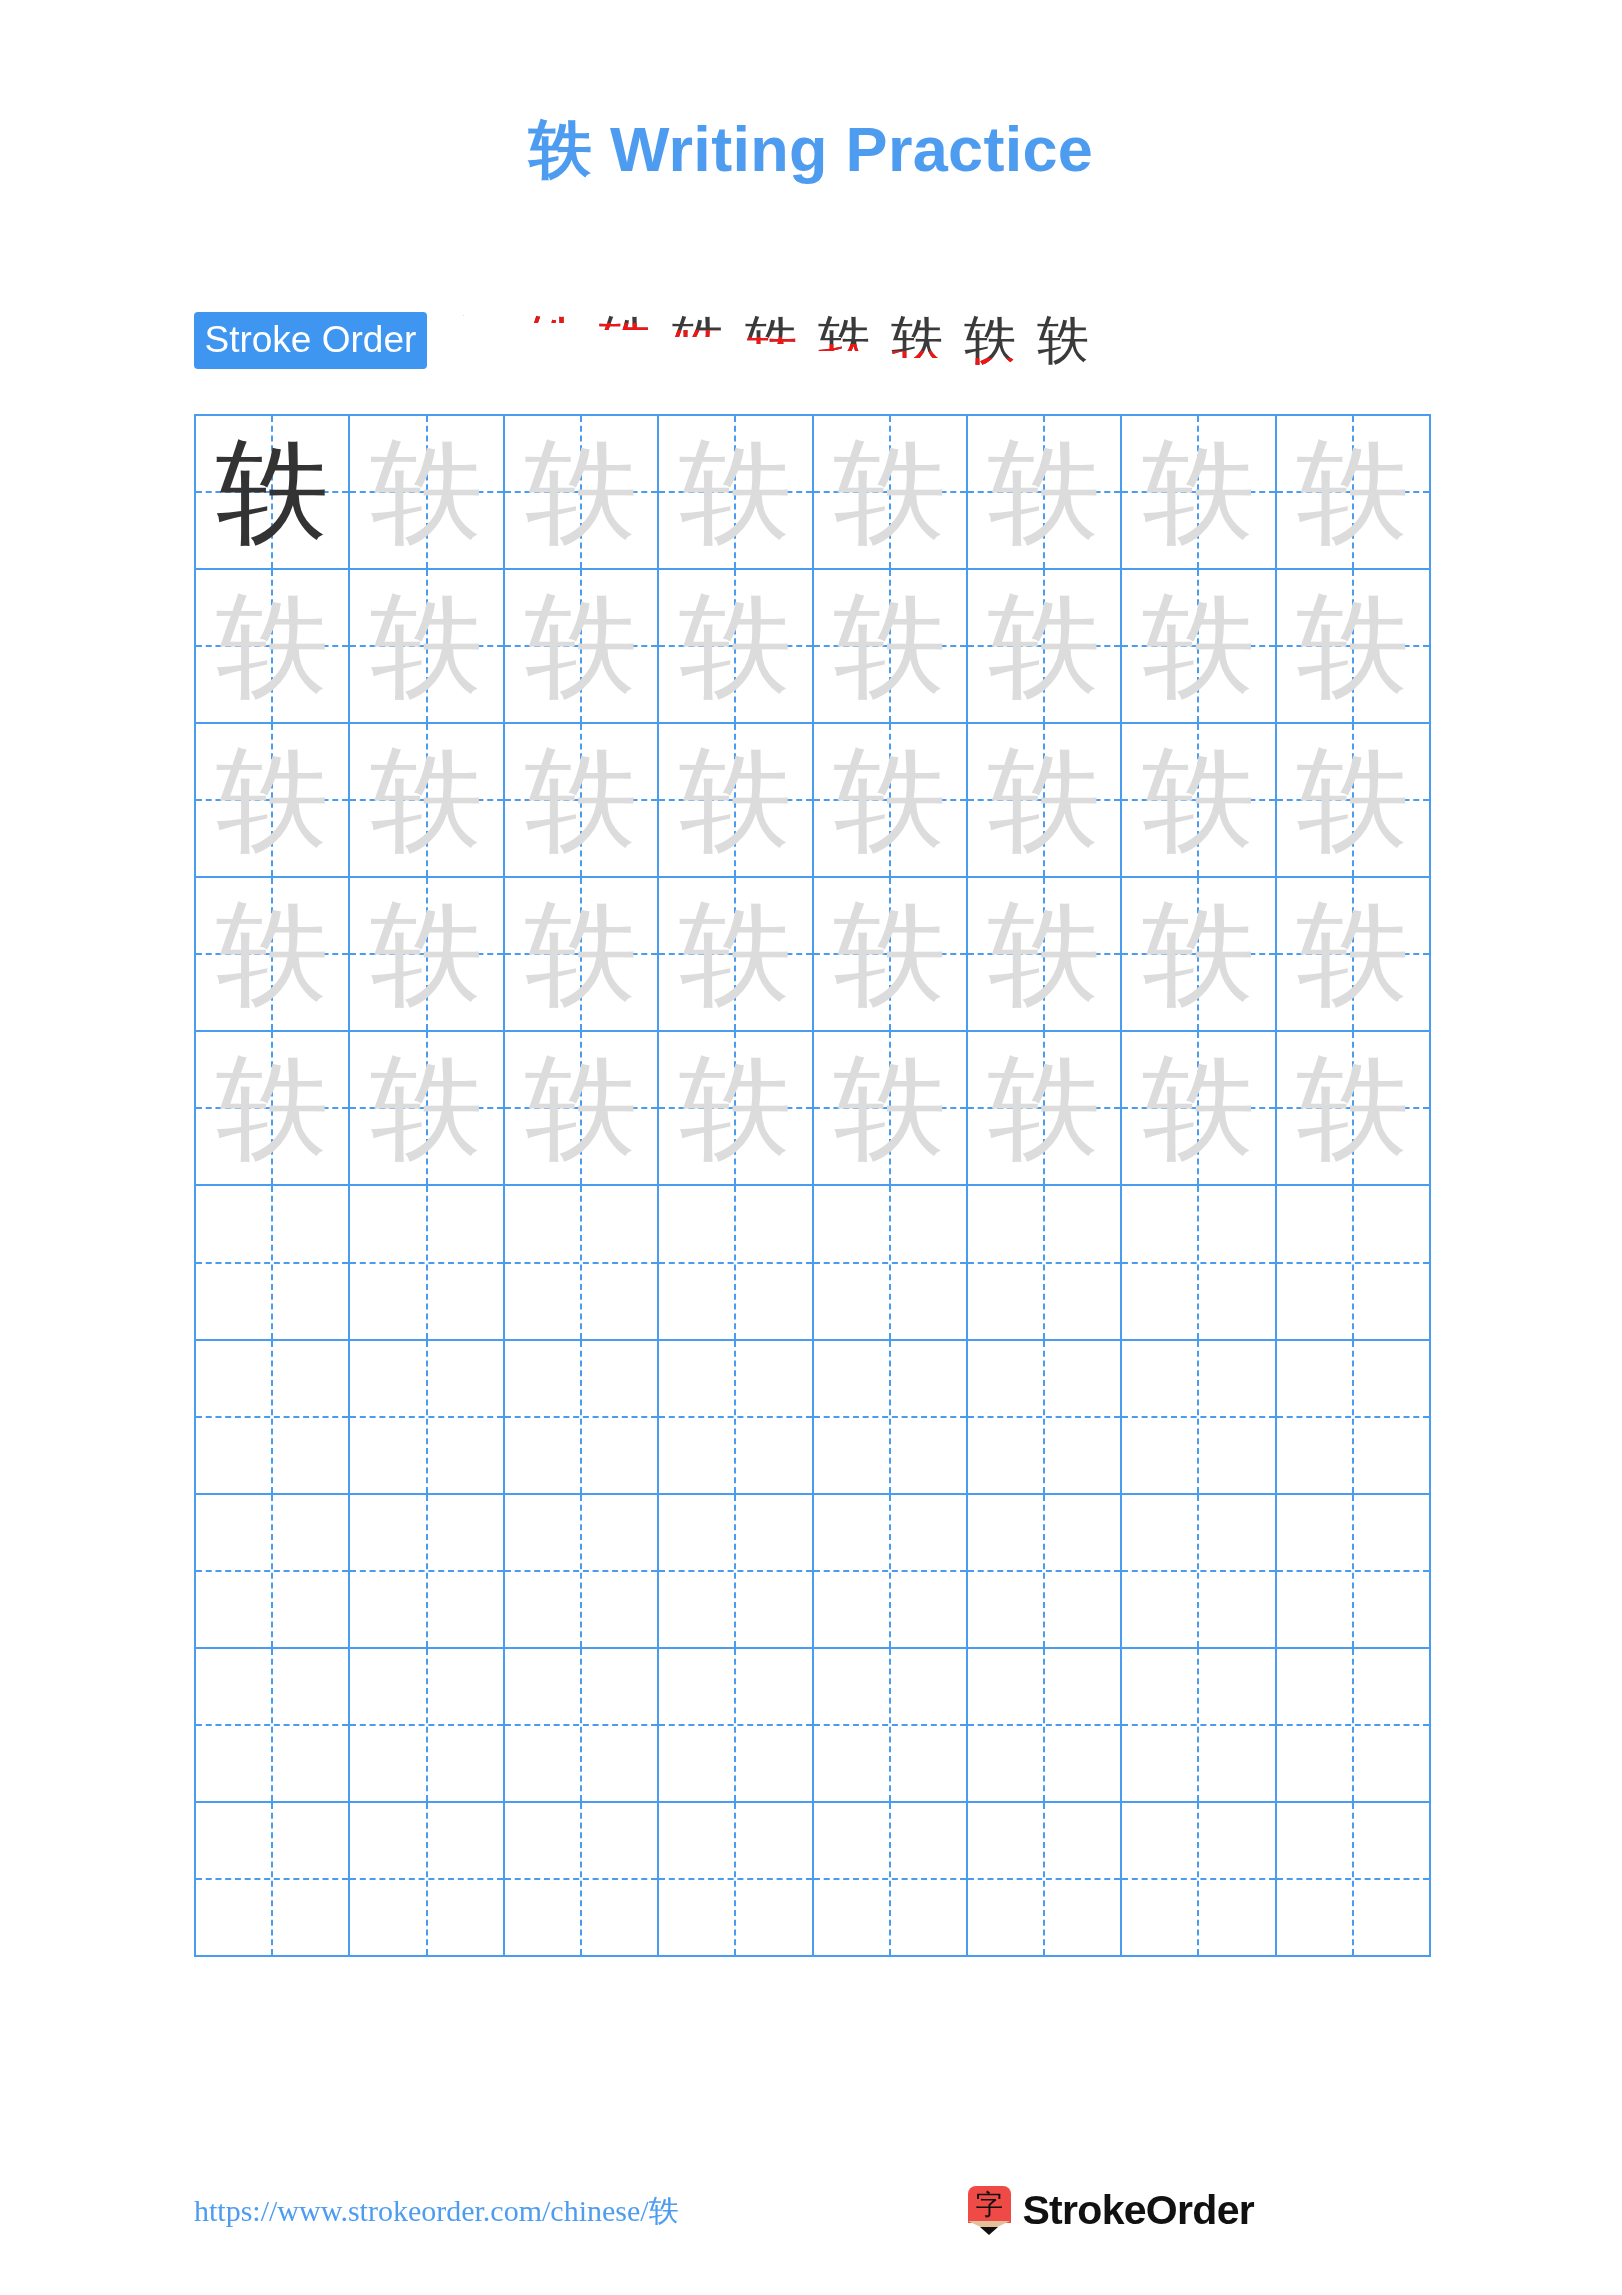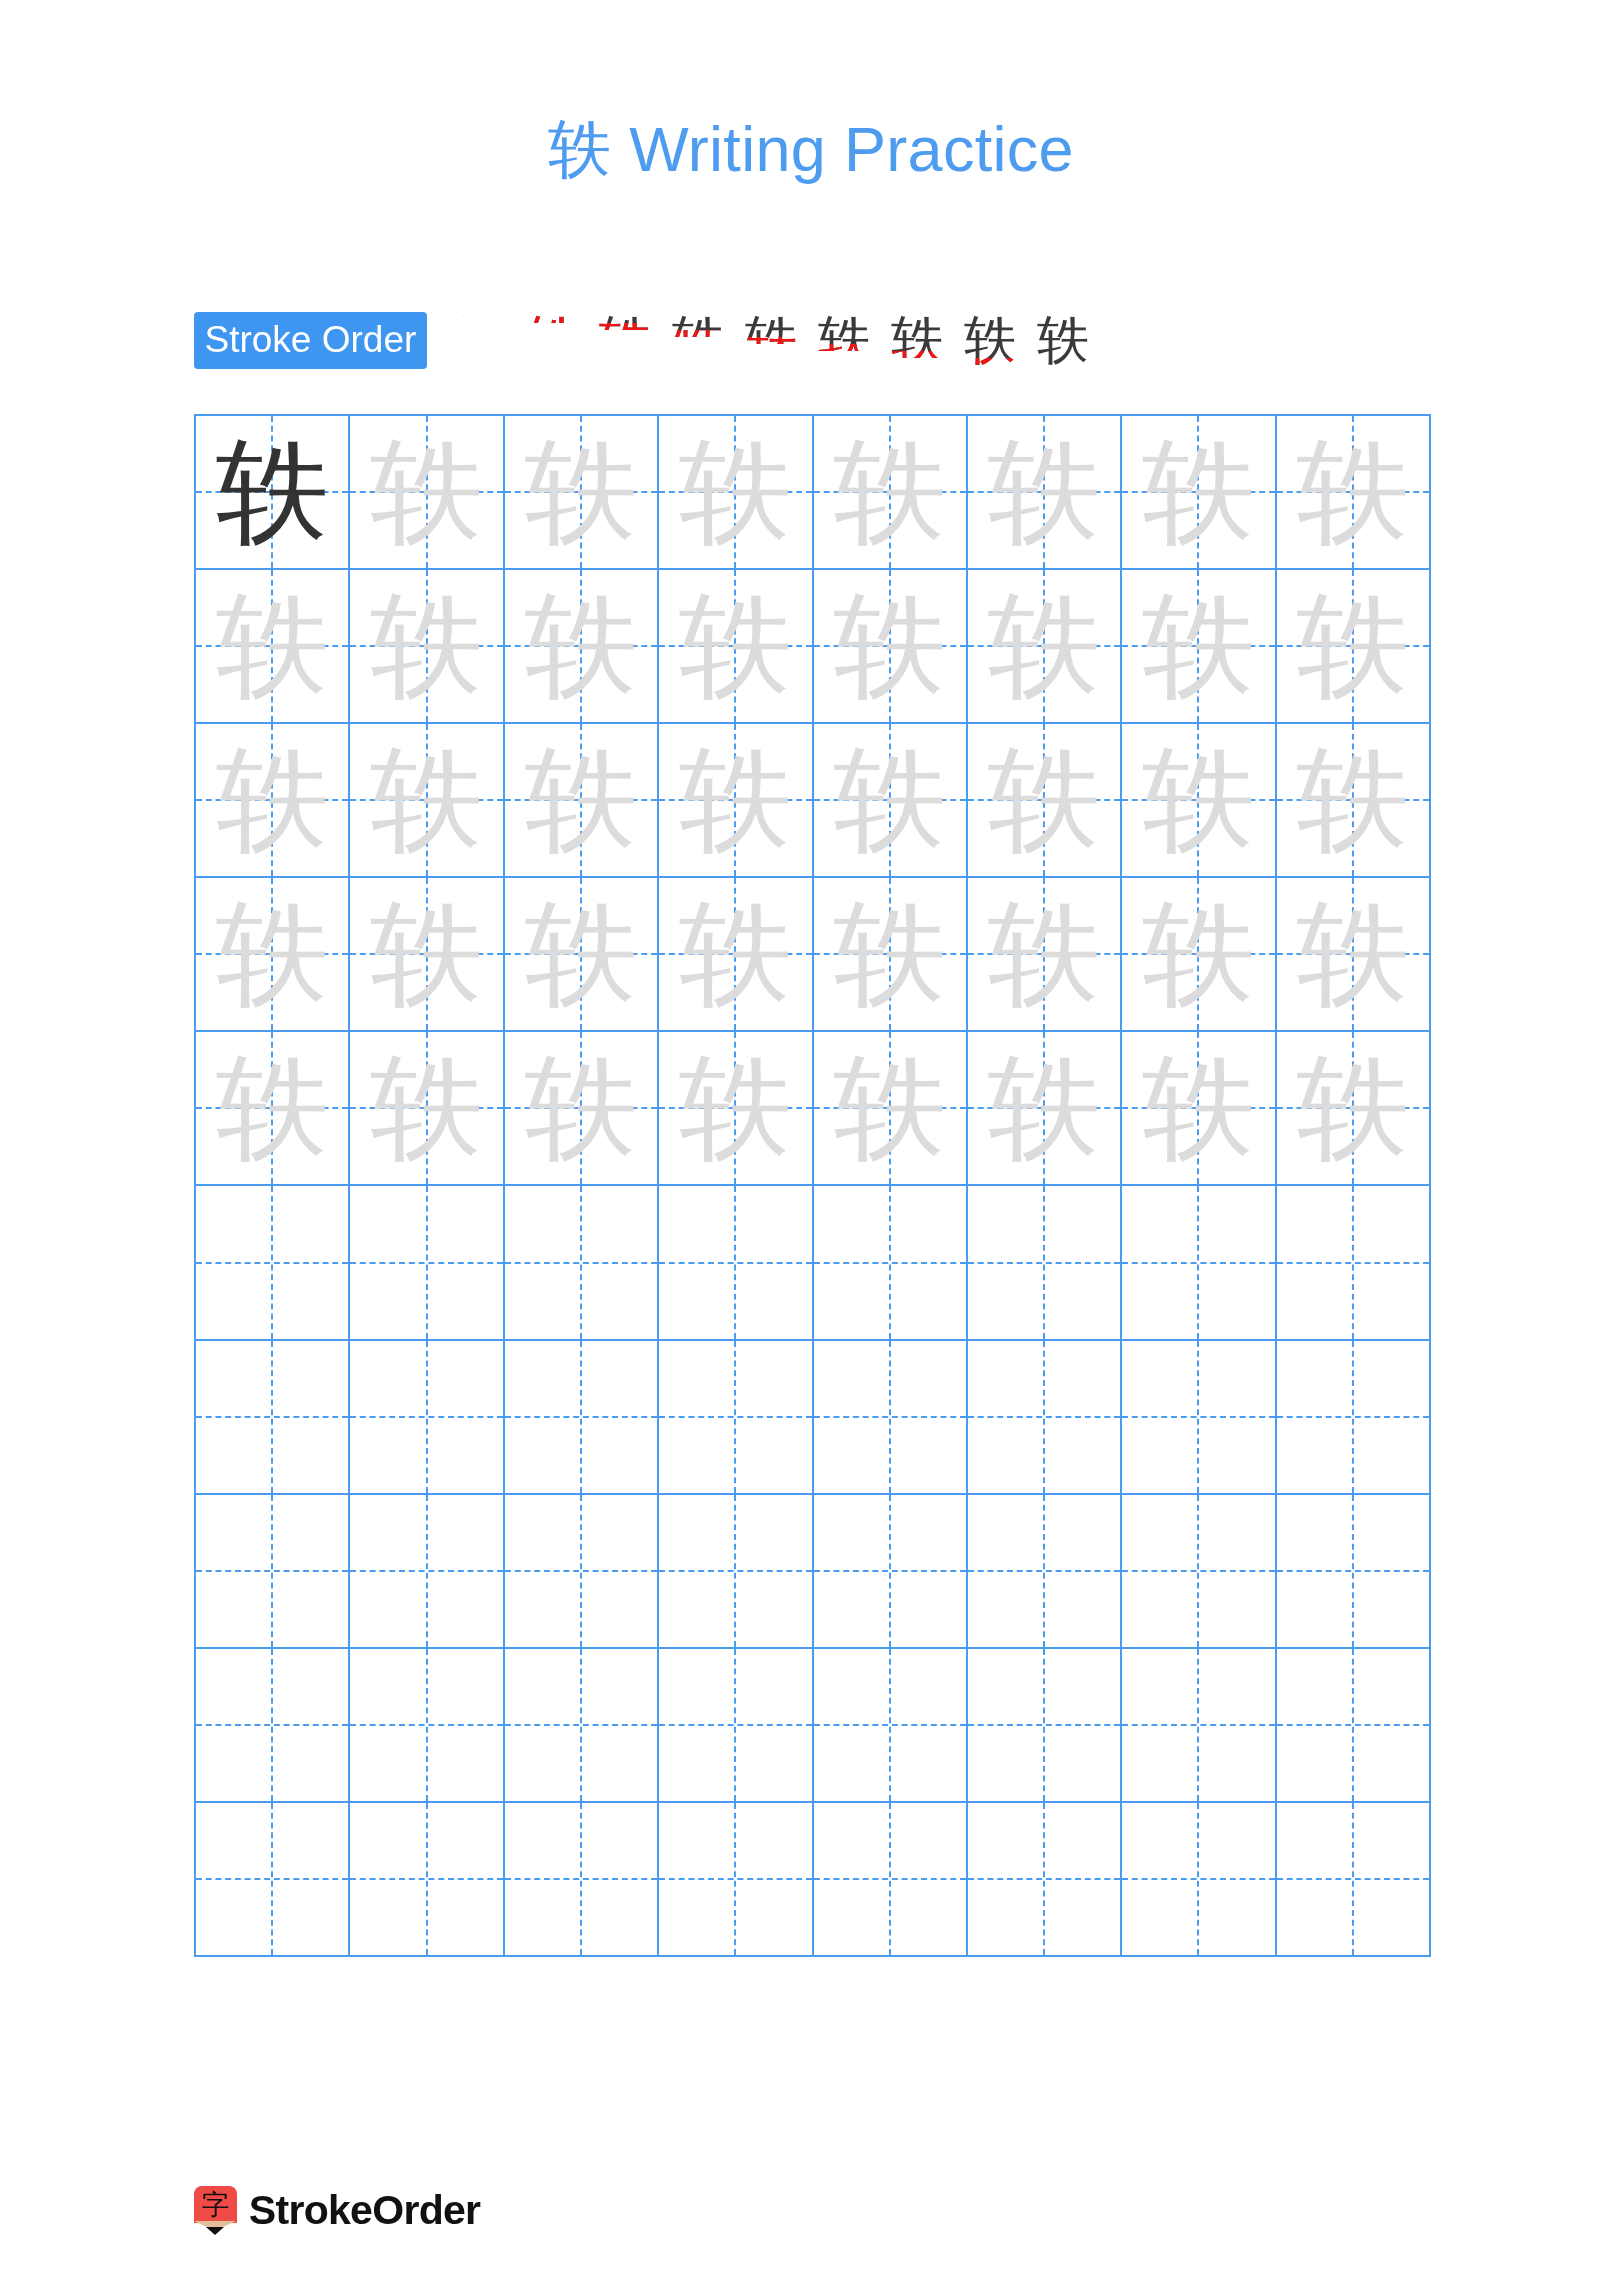--- a/index.html
+++ b/index.html
@@ -18,21 +18,21 @@
   
   #page-title {
     position: absolute;
     top: 110px;
     left: 0;
     width: 1622px;
     text-align: center;
     color: #4e9cf0;
     font-size: 63px;
     line-height: 79px;
-    font-weight: 400;
+    font-weight: 700;
     letter-spacing: 0.3px;
     white-space: nowrap;
   }
 
   
   #stroke-order-row {
     position: absolute;
     top: 308px;
     left: 194px;
     width: 1243px;
@@ -702,20 +702,21 @@
       </div>
       <div class="grid-cell">
         <div class="guide-v"></div>
         <div class="guide-h"></div>
         <div class="cell-char blank"></div>
       </div>
     </div>
   </div>
 
 <div id="footer">
+  <a id="footer-url" href="#">https://www.strokeorder.com/chinese/轶</a>
   <div id="brand">
     <div id="brand-logo-icon">
       <div class="logo-body"></div>
       <div class="logo-zi">字</div>
       <div class="logo-wood"></div>
       <div class="logo-tip"></div>
     </div>
     <div id="brand-name">StrokeOrder</div>
   </div>
 </div>

